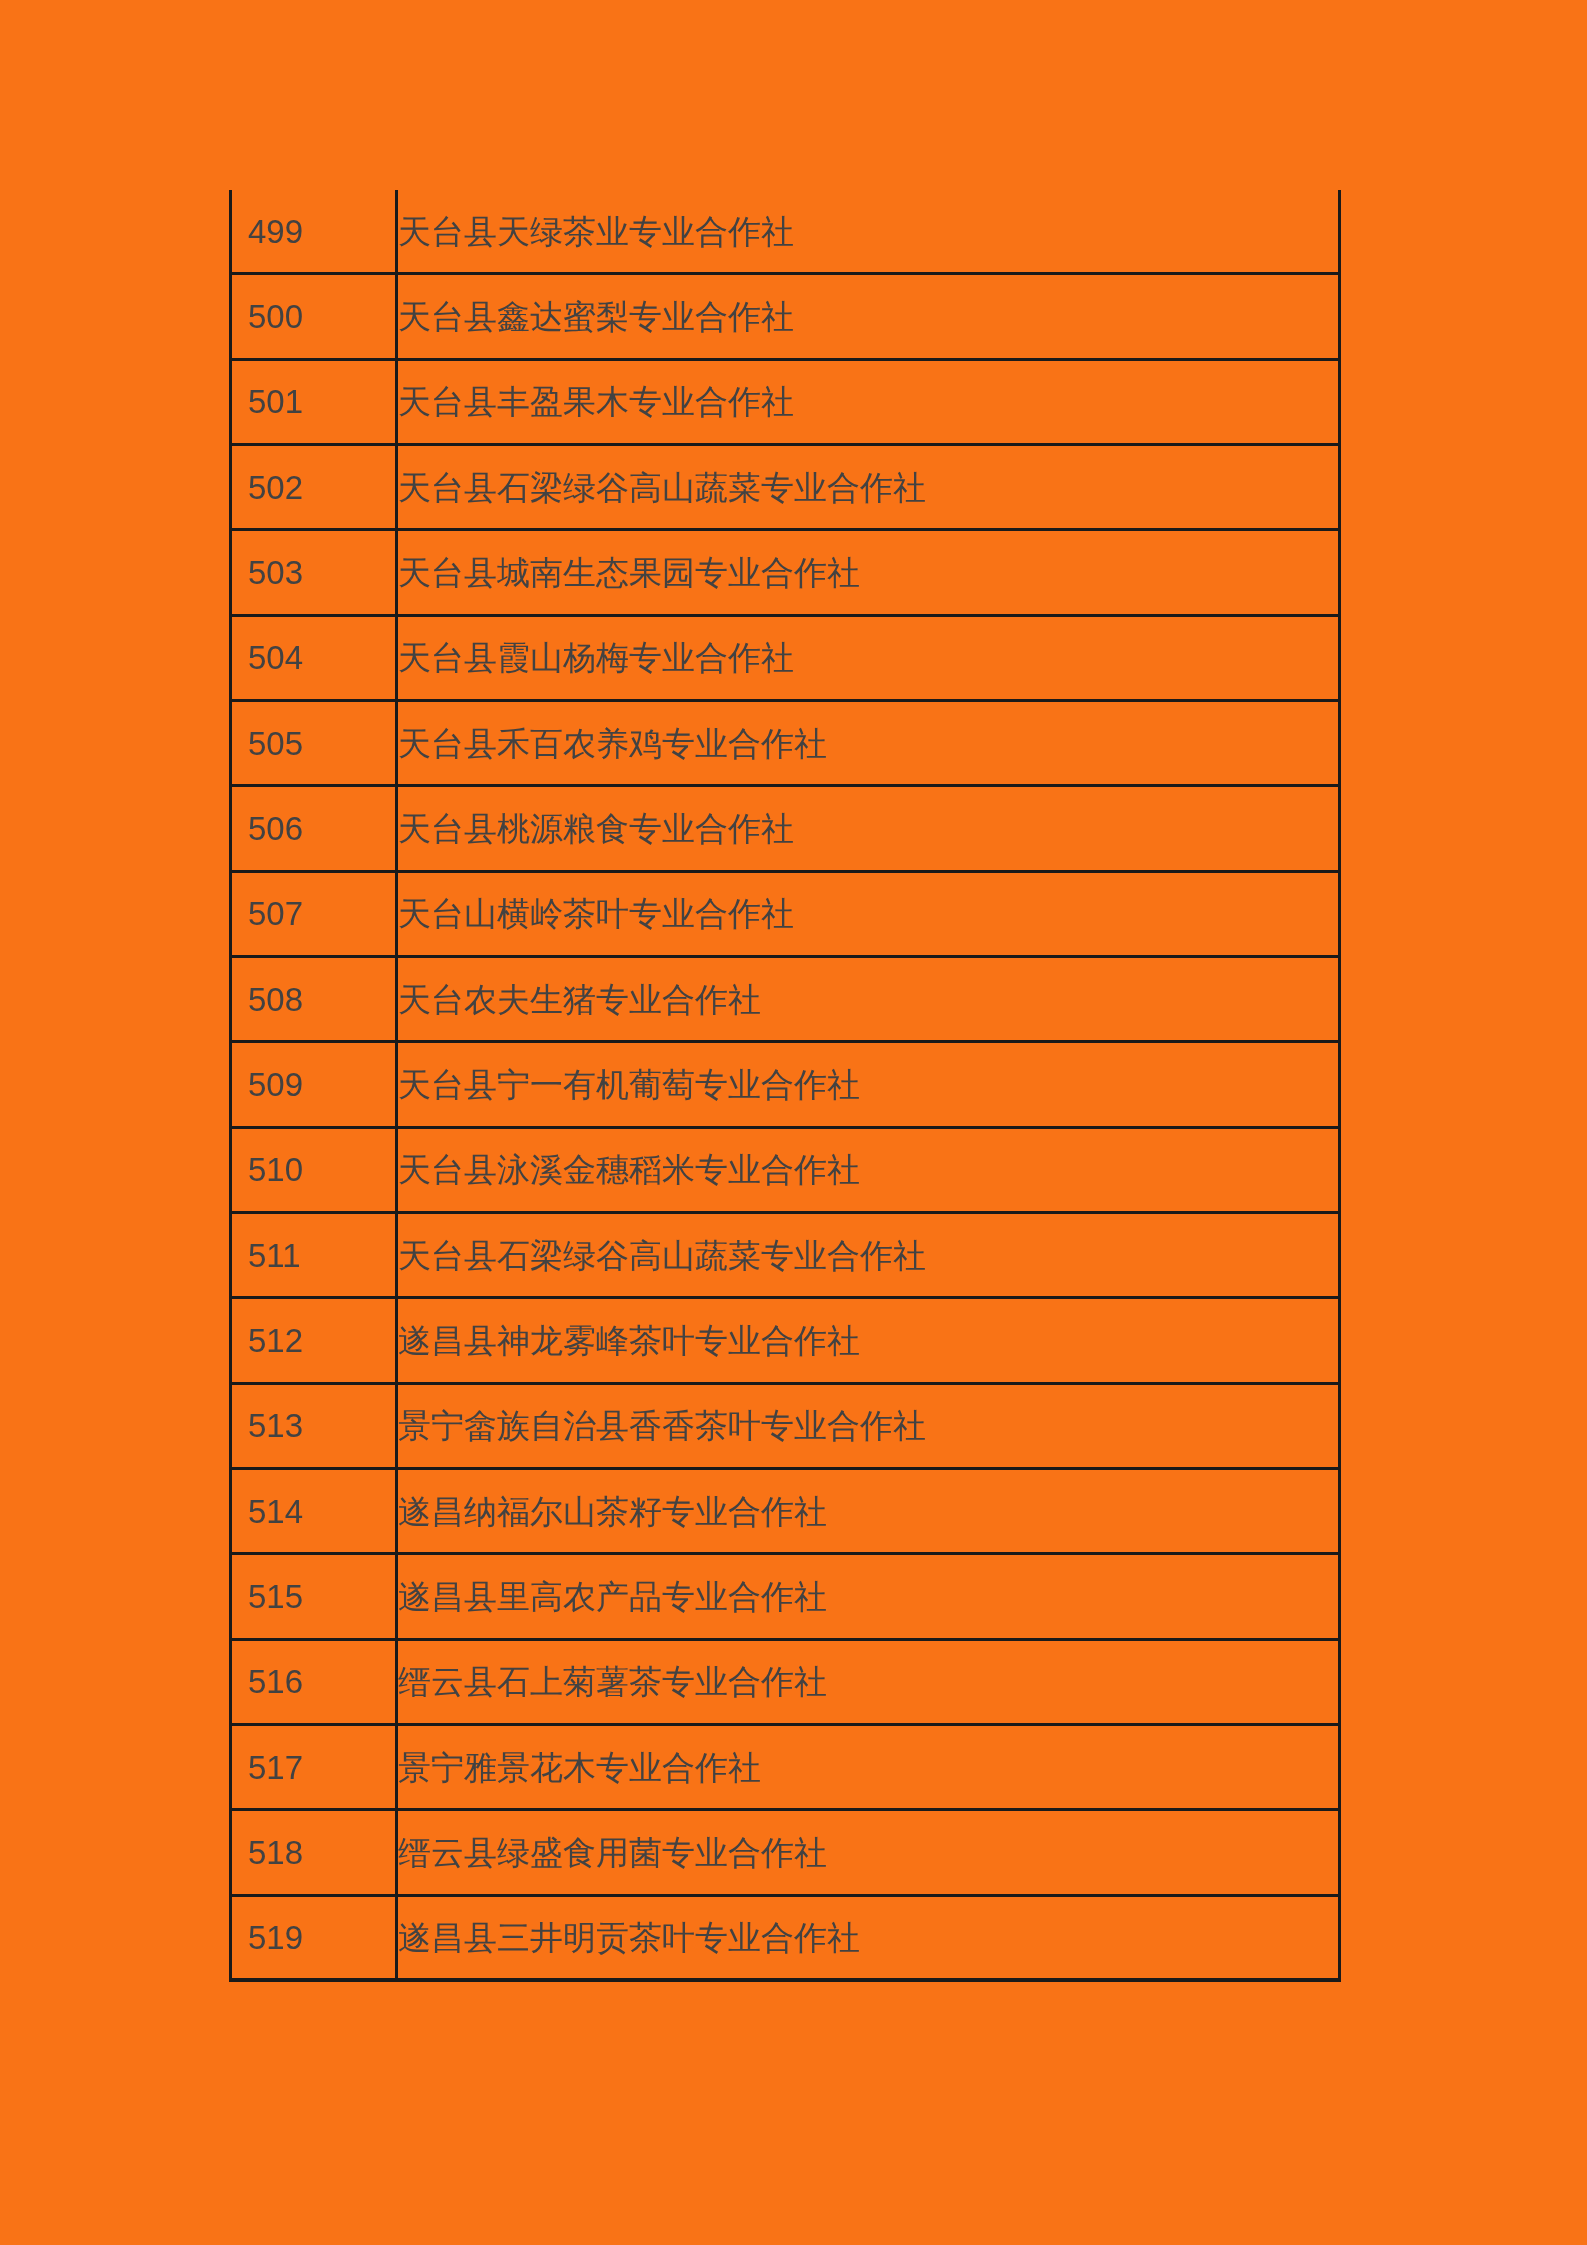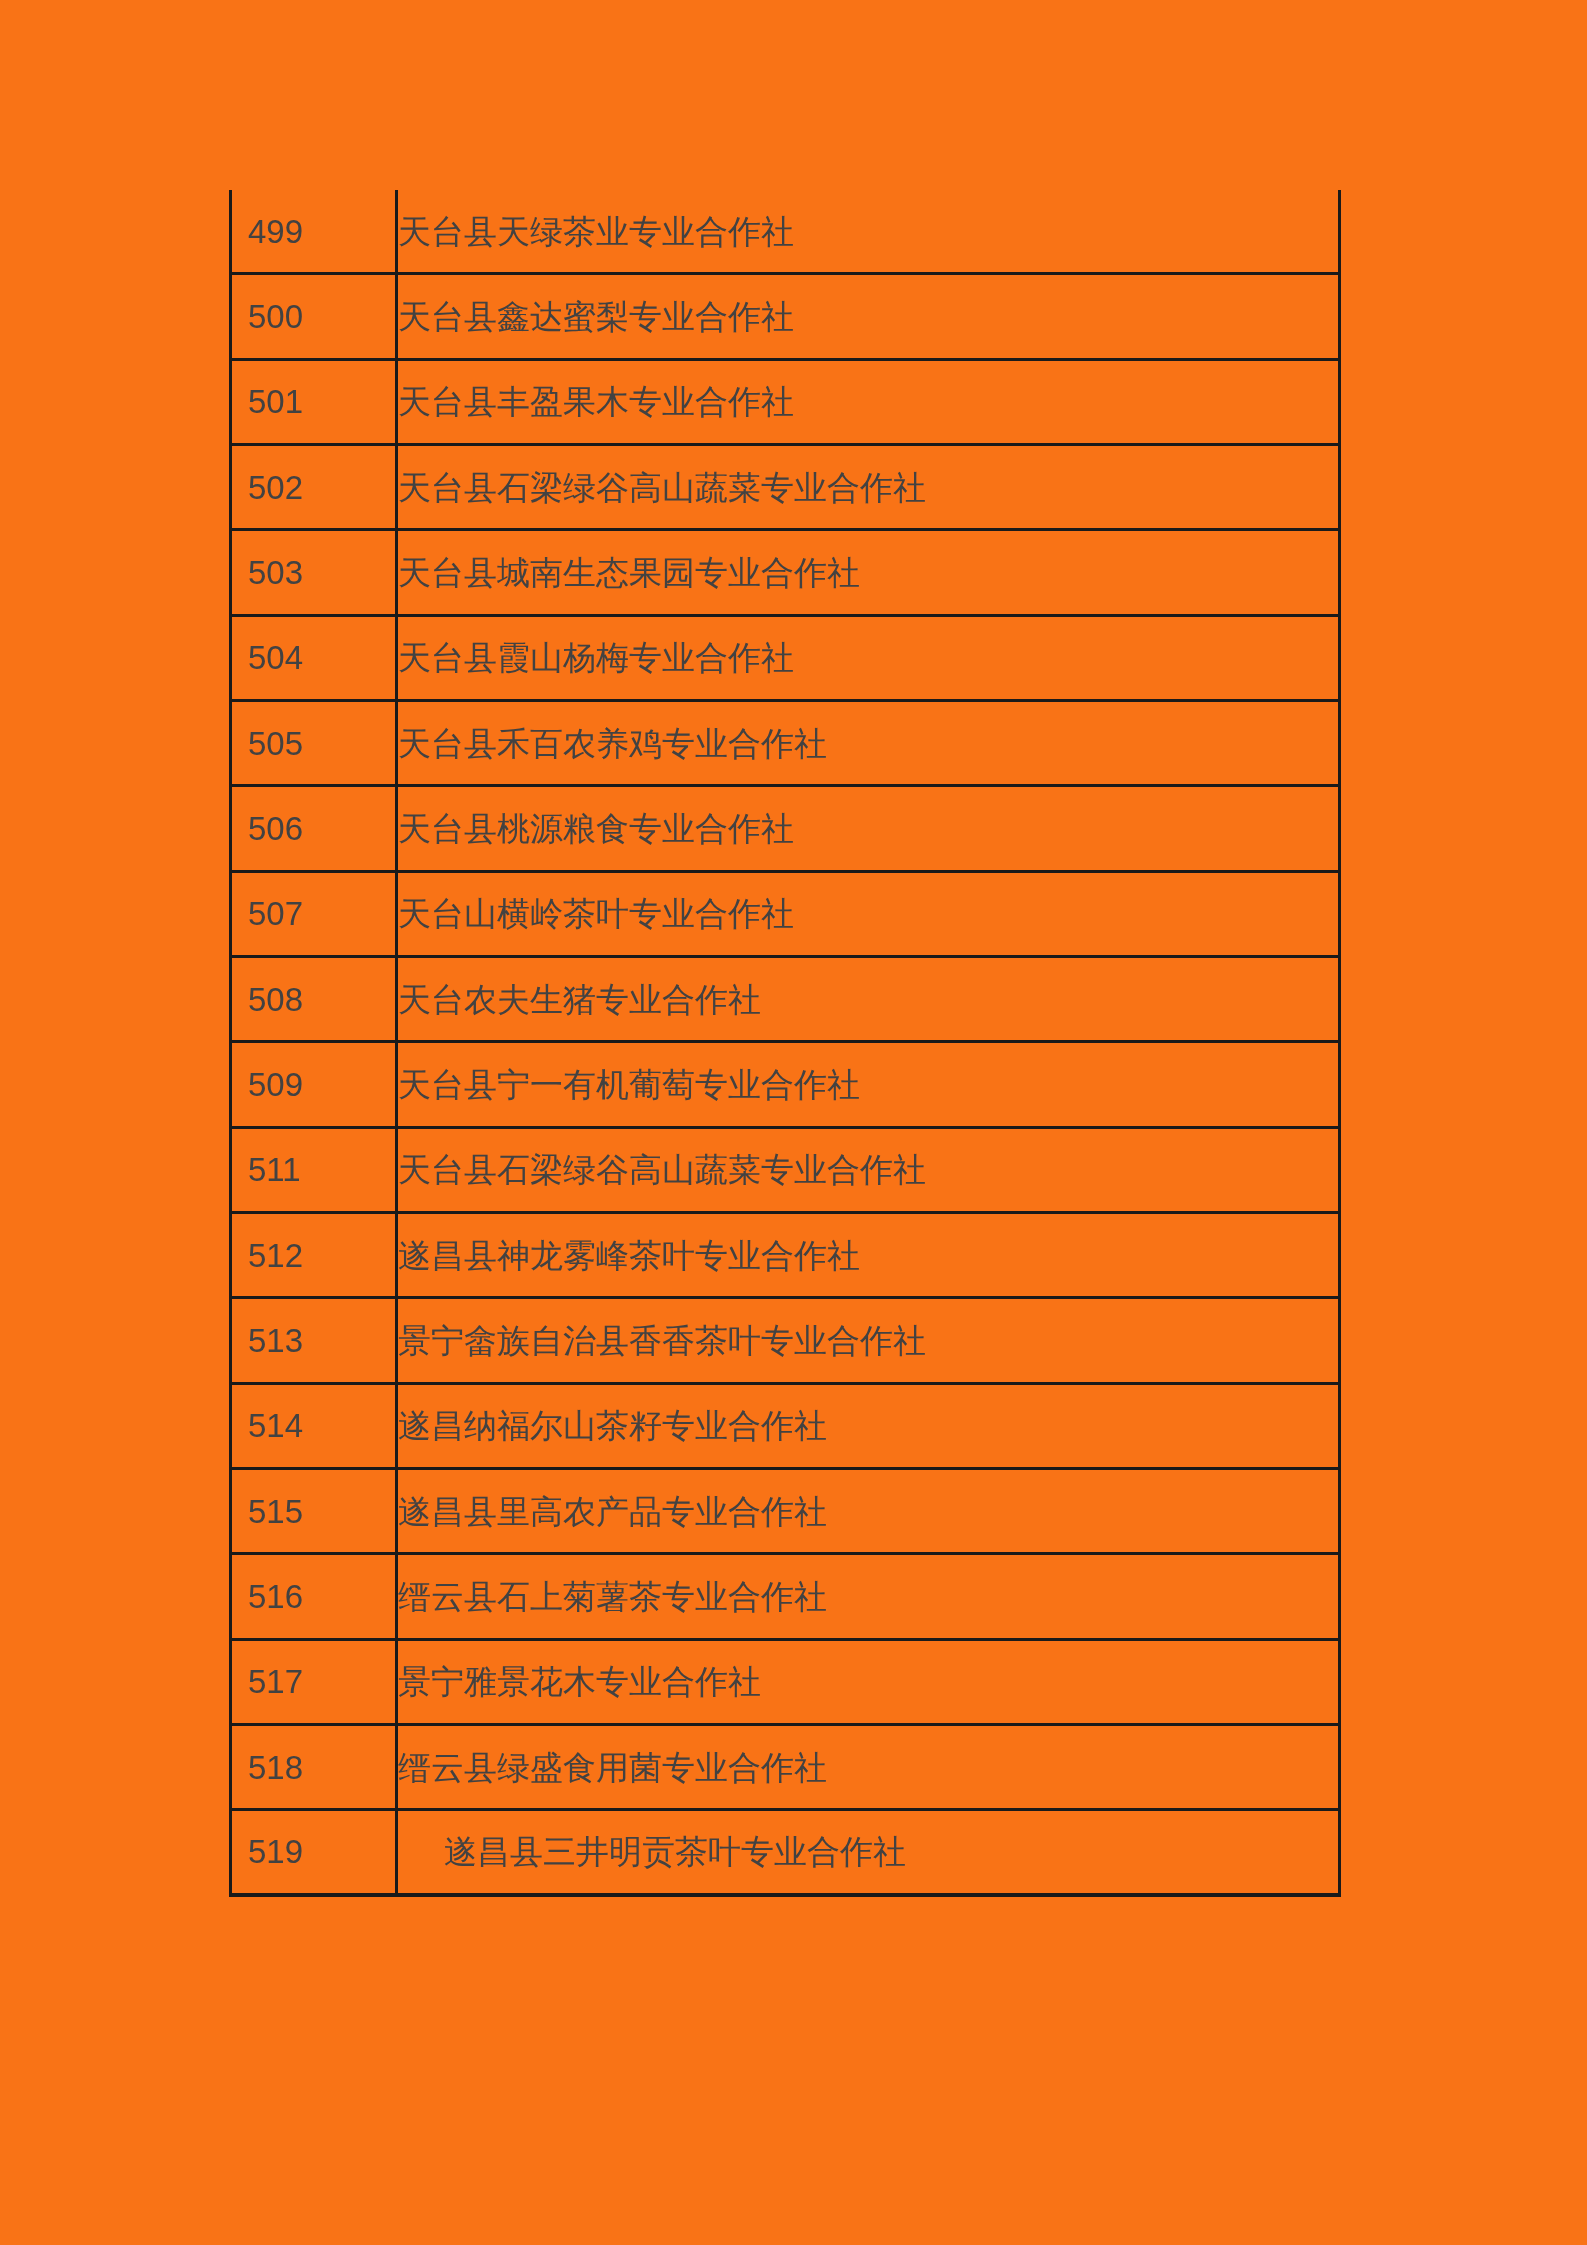--- a/index.html
+++ b/index.html
@@ -25,21 +25,20 @@
     border-right: 3px solid #1a1a1a;
   }
   .row {
     display: flex;
     box-sizing: border-box;
     height: 85.33px;
     border-bottom: 3px solid #1a1a1a;
   }
   .row:last-child {
     border-bottom-width: 4px;
-    gap: 46px;
   }
   .cell {
     display: flex;
     align-items: center;
     box-sizing: border-box;
     font-size: 33px;
     color: #424242;
     line-height: 1;
     white-space: nowrap;
     overflow: hidden;
@@ -107,20 +106,24 @@
   <div class="row">
     <div class="cell no">508</div>
     <div class="cell name">天台农夫生猪专业合作社</div>
   </div>
 
   <div class="row">
     <div class="cell no">509</div>
     <div class="cell name">天台县宁一有机葡萄专业合作社</div>
   </div>
 
+  <div class="row">
+    <div class="cell no">510</div>
+    <div class="cell name">天台县泳溪金穗稻米专业合作社</div>
+  </div>
 
   <div class="row">
     <div class="cell no">511</div>
     <div class="cell name">天台县石梁绿谷高山蔬菜专业合作社</div>
   </div>
 
   <div class="row">
     <div class="cell no">512</div>
     <div class="cell name">遂昌县神龙雾峰茶叶专业合作社</div>
   </div>

